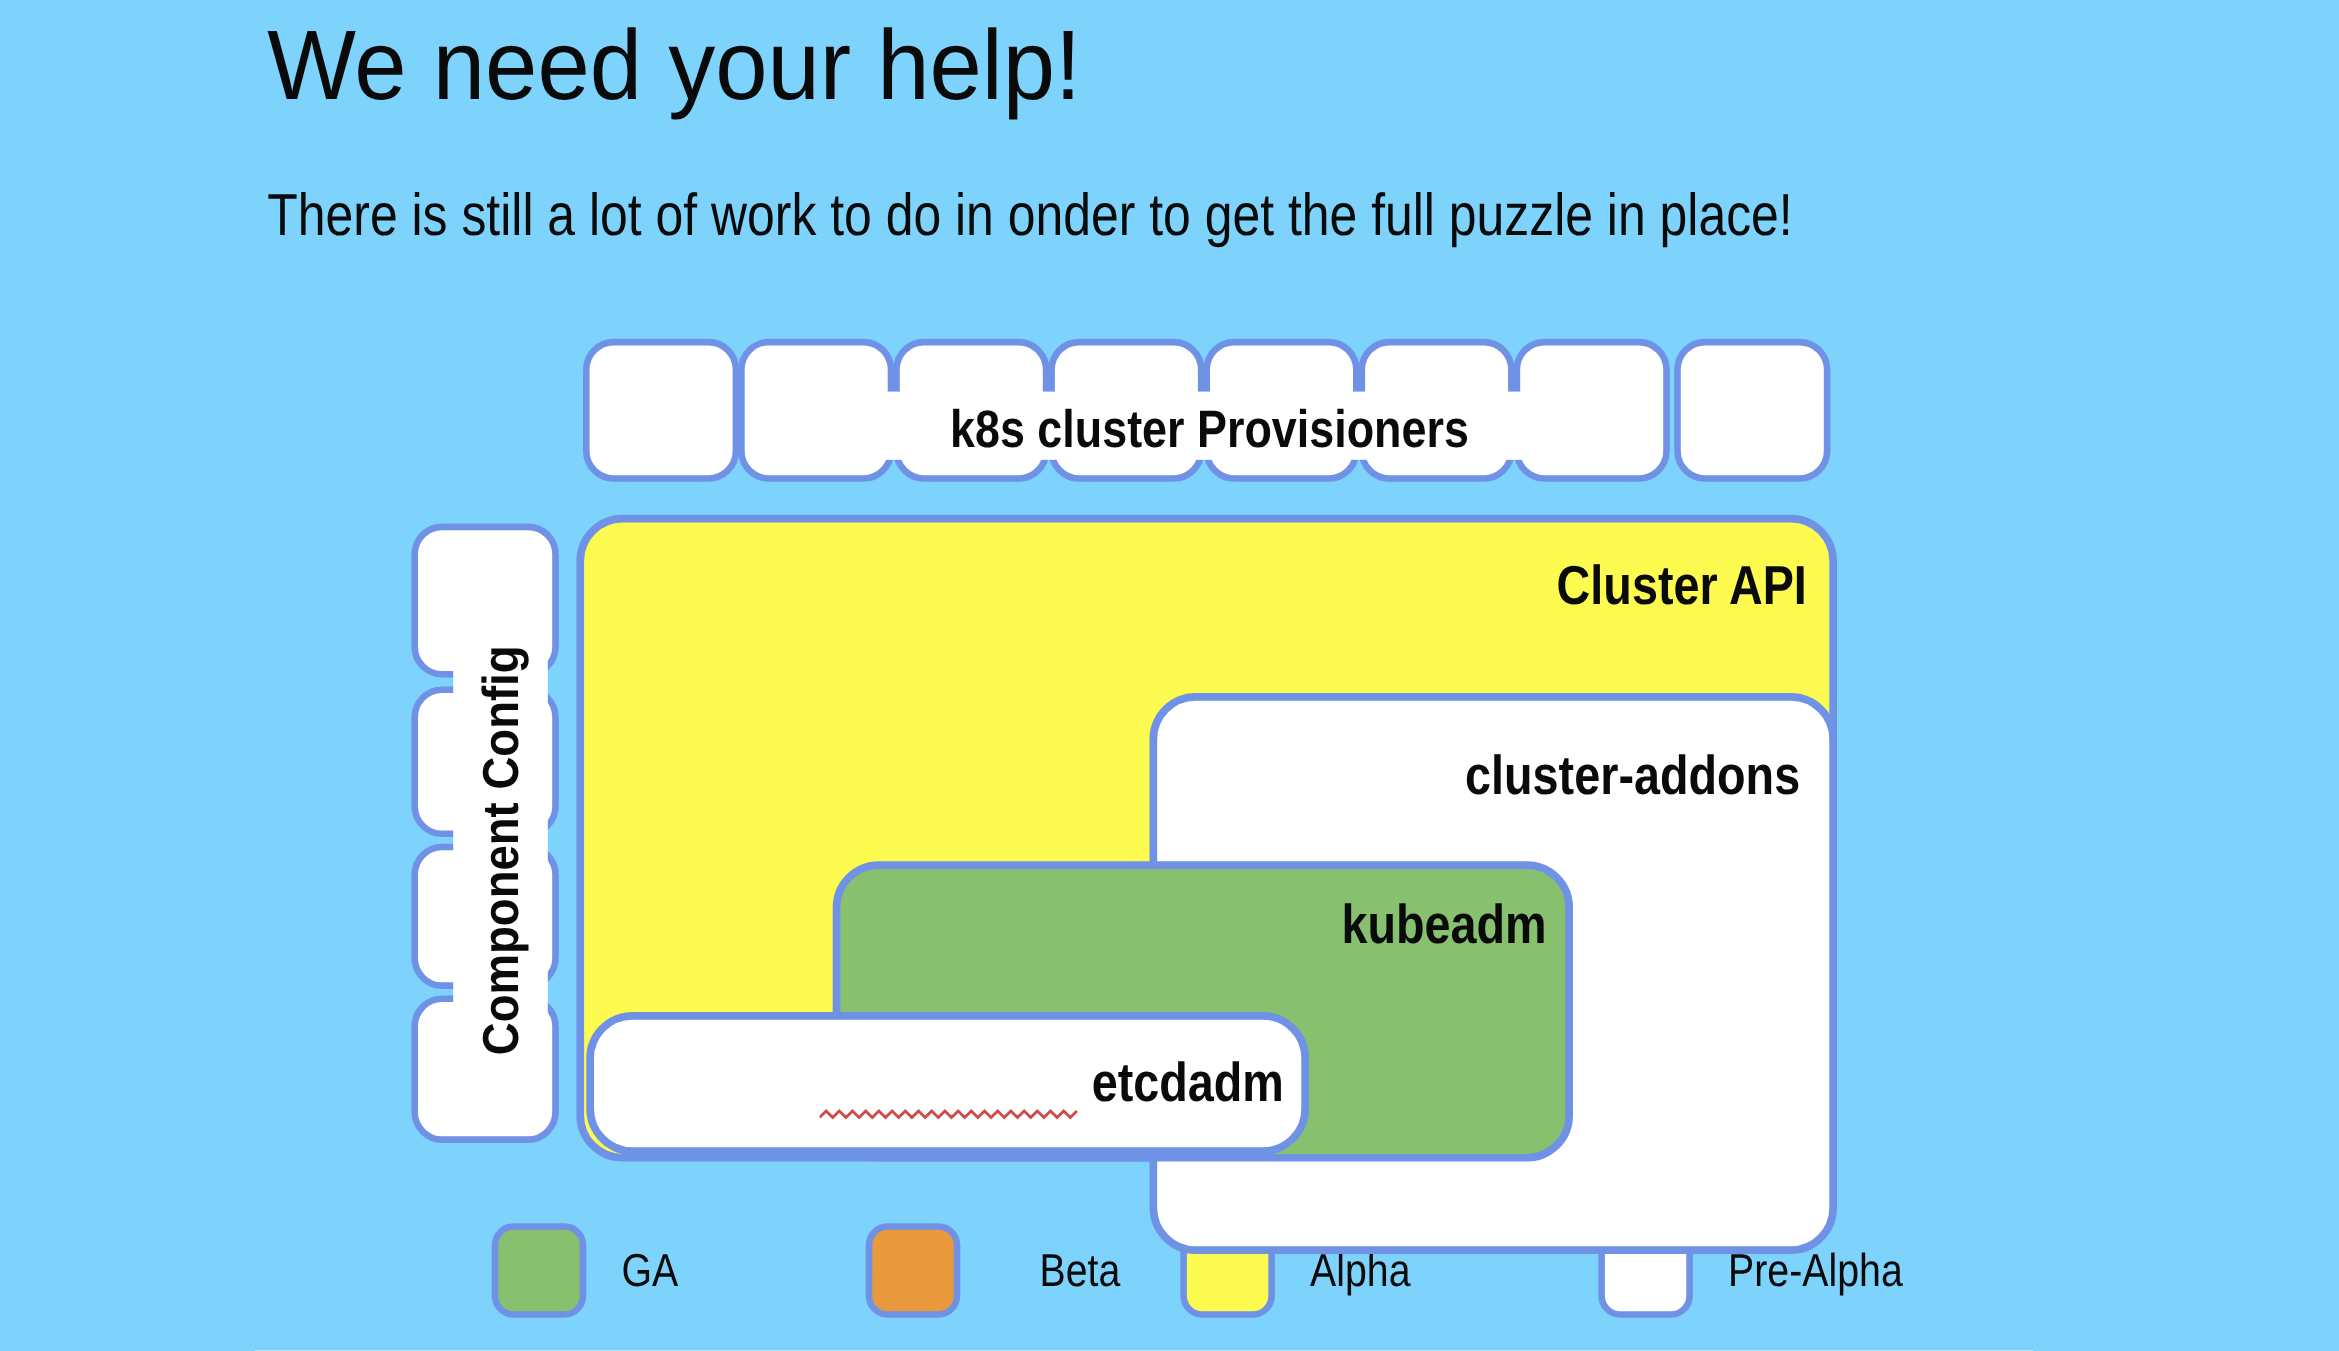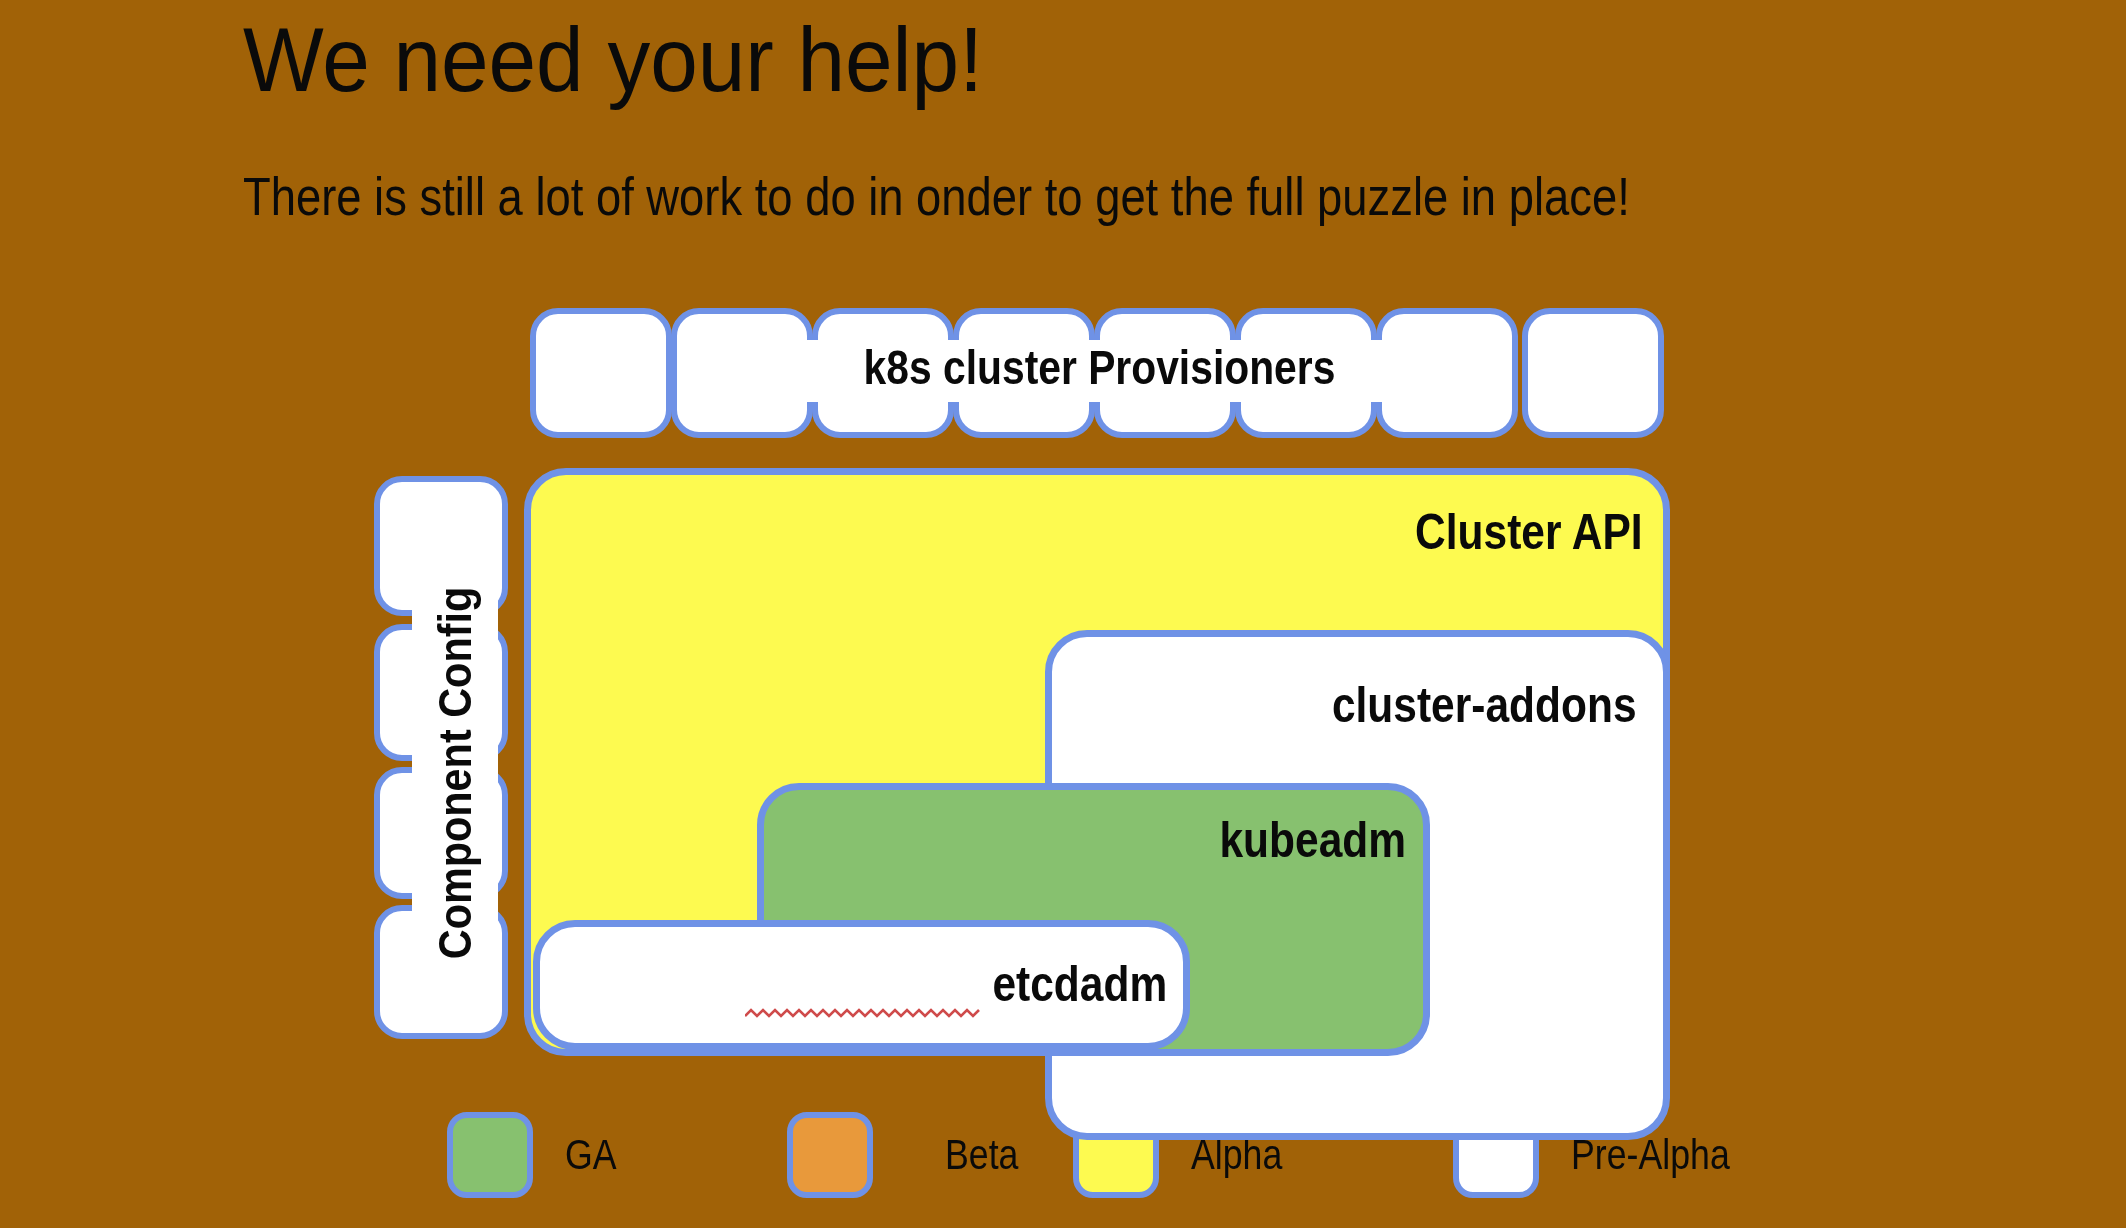--- a/index.html
+++ b/index.html
@@ -1,16 +1,16 @@
 <!DOCTYPE html>
 <html style="--ga: #87c16f; --beta: #e8993b; --alpha: #fdfa50; --prealpha: #ffffff; --border: #6f92e6; --text: #0a0a0a; --squiggle: #cf4b4b;"><head>
 <meta charset="utf-8">
 <style>
   html,body{margin:0;padding:0;background:#fff;}
-  .page{position:relative;width:2126px;height:1228px;background:#a16207;
+  .page{position:relative;width:2126px;height:1228px;background:#7dd3fc;
         font-family:"Liberation Sans",sans-serif;overflow:hidden;color:#0a0a0a;}
 
   
   .title{position:absolute;left:243px;top:13px;font-size:90px;line-height:94px;
          white-space:nowrap;transform:scaleX(.95);transform-origin:left top;}
   .subtitle{position:absolute;left:243px;top:166px;font-size:54px;line-height:60px;
          white-space:nowrap;transform:scaleX(.84);transform-origin:left top;}
 
   
   .s-ga{background:var(--ga);}
@@ -24,22 +24,22 @@
   #top-row .piece{top:308px;width:142px;height:130px;}
   #top-row .piece:nth-child(1){left:530px;}
   #top-row .piece:nth-child(2){left:671px;}
   #top-row .piece:nth-child(3){left:812px;}
   #top-row .piece:nth-child(4){left:953px;}
   #top-row .piece:nth-child(5){left:1094px;}
   #top-row .piece:nth-child(6){left:1235px;}
   #top-row .piece:nth-child(7){left:1376px;}
   #top-row .piece:nth-child(8){left:1522px;}
 
-  .prov-label{position:absolute;left:733px;top:340px;width:732px;height:62px;
-         background:#fff;display:flex;align-items:flex-start;justify-content:center;z-index:6;}
+  .prov-label{position:absolute;left:733px;top:356px;width:732px;height:62px;
+         background:#fff;display:flex;align-items:flex-end;justify-content:center;z-index:6;}
   .prov-label span{font-weight:700;font-size:48px;white-space:nowrap;transform:scaleX(.85);}
 
   
   #cc .piece{left:374px;width:134px;}
   #cc .piece:nth-child(1){top:476px;height:140px;}
   #cc .piece:nth-child(2){top:624px;height:137px;}
   #cc .piece:nth-child(3){top:767px;height:132px;}
   #cc .piece:nth-child(4){top:905px;height:134px;}
   .cc-bar{position:absolute;left:412px;top:528px;width:86px;height:489px;background:#fff;
          border-radius:24px;z-index:6;display:flex;align-items:center;justify-content:center;}

